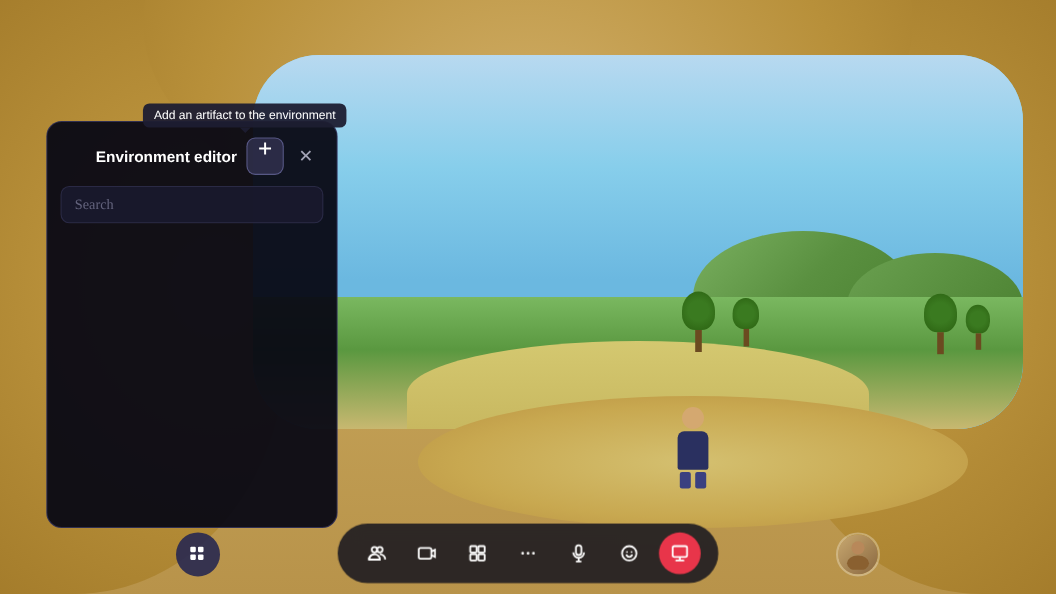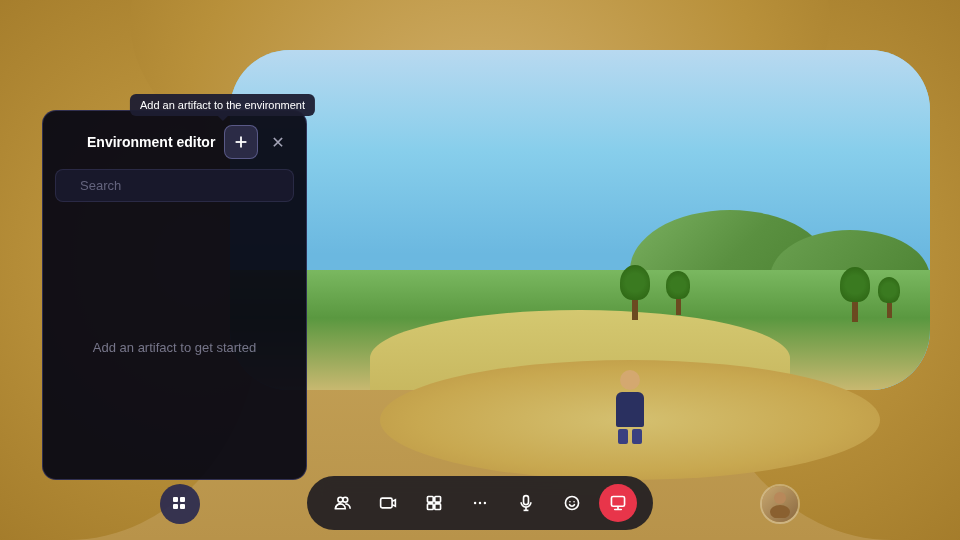--- a/index.html
+++ b/index.html
@@ -291,21 +291,20 @@
     .add-btn {
       width: 34px;
       height: 34px;
       background: rgba(50, 50, 80, 0.8);
       border: 1.5px solid rgba(120, 120, 180, 0.6);
       border-radius: 8px;
       color: white;
       font-size: 18px;
       cursor: pointer;
       display: flex;
-      align-items: center;
       justify-content: center;
       position: relative;
     }
 
     .close-btn {
       width: 24px;
       height: 24px;
       background: transparent;
       border: none;
       color: rgba(200, 200, 220, 0.8);
@@ -318,24 +317,25 @@
 
     .search-container {
       padding: 0 12px 10px;
     }
 
     .search-input {
       width: 100%;
       background: rgba(25, 25, 45, 0.9);
       border: 1px solid rgba(70, 70, 110, 0.4);
       border-radius: 8px;
-      padding: 8px 24px;
+      padding: 8px 12px;
       color: rgba(180, 180, 200, 0.7);
       font-size: 13px;
       outline: none;
+      font-family: Liberation Serif, serif;
     }
     .search-input::placeholder { color: rgba(150, 150, 180, 0.6); }
 
     .env-panel-body {
       flex: 1;
       display: flex;
       align-items: center;
       justify-content: center;
       height: 270px;
     }
@@ -444,23 +444,20 @@
         </svg>
       </button>
       <button class="close-btn">✕</button>
     </div>
   </div>
 
   <div class="search-container">
     <input class="search-input" type="text" placeholder="Search" style="">
   </div>
 
-  <div class="env-panel-body">
-    <span class="empty-state-text">Add an artifact to get started</span>
-  </div>
 </div>
 
 <button class="left-grid-btn">
   <svg width="18" height="18" viewBox="0 0 18 18" fill="none">
     <rect x="2" y="2" width="5" height="5" rx="1" fill="white"></rect>
     <rect x="9" y="2" width="5" height="5" rx="1" fill="white"></rect>
     <rect x="2" y="9" width="5" height="5" rx="1" fill="white"></rect>
     <rect x="9" y="9" width="5" height="5" rx="1" fill="white"></rect>
   </svg>
 </button>

